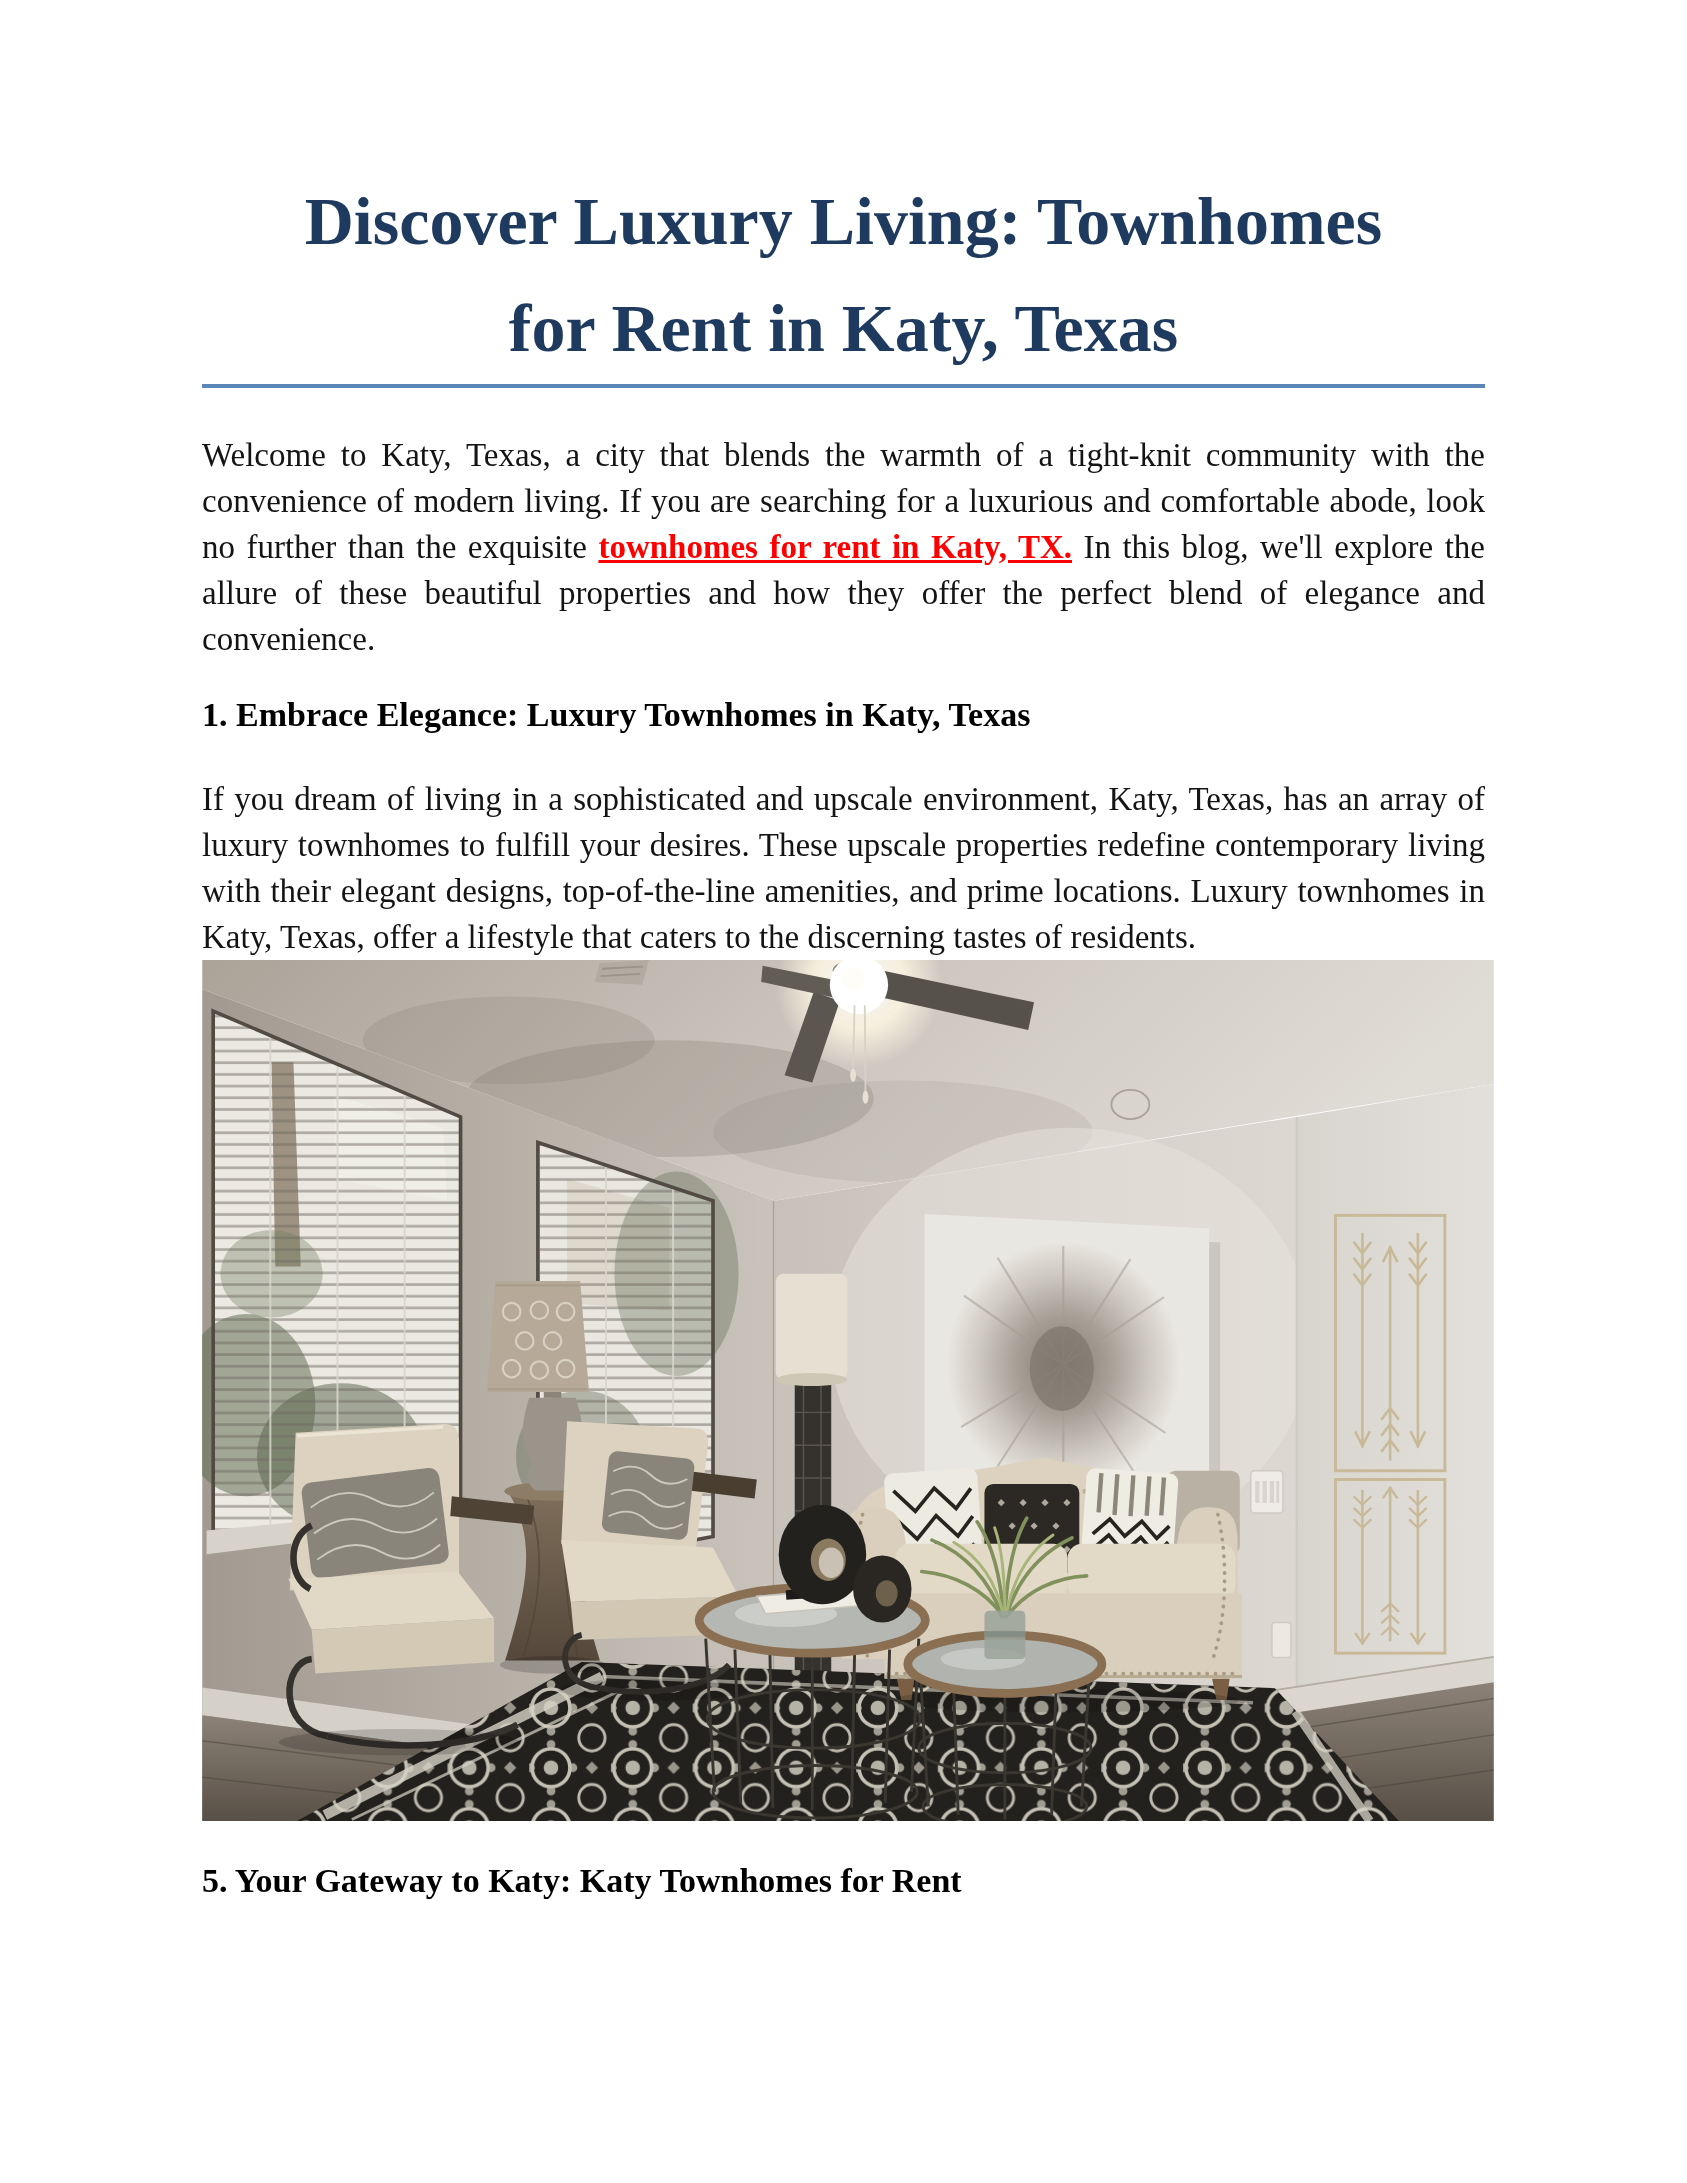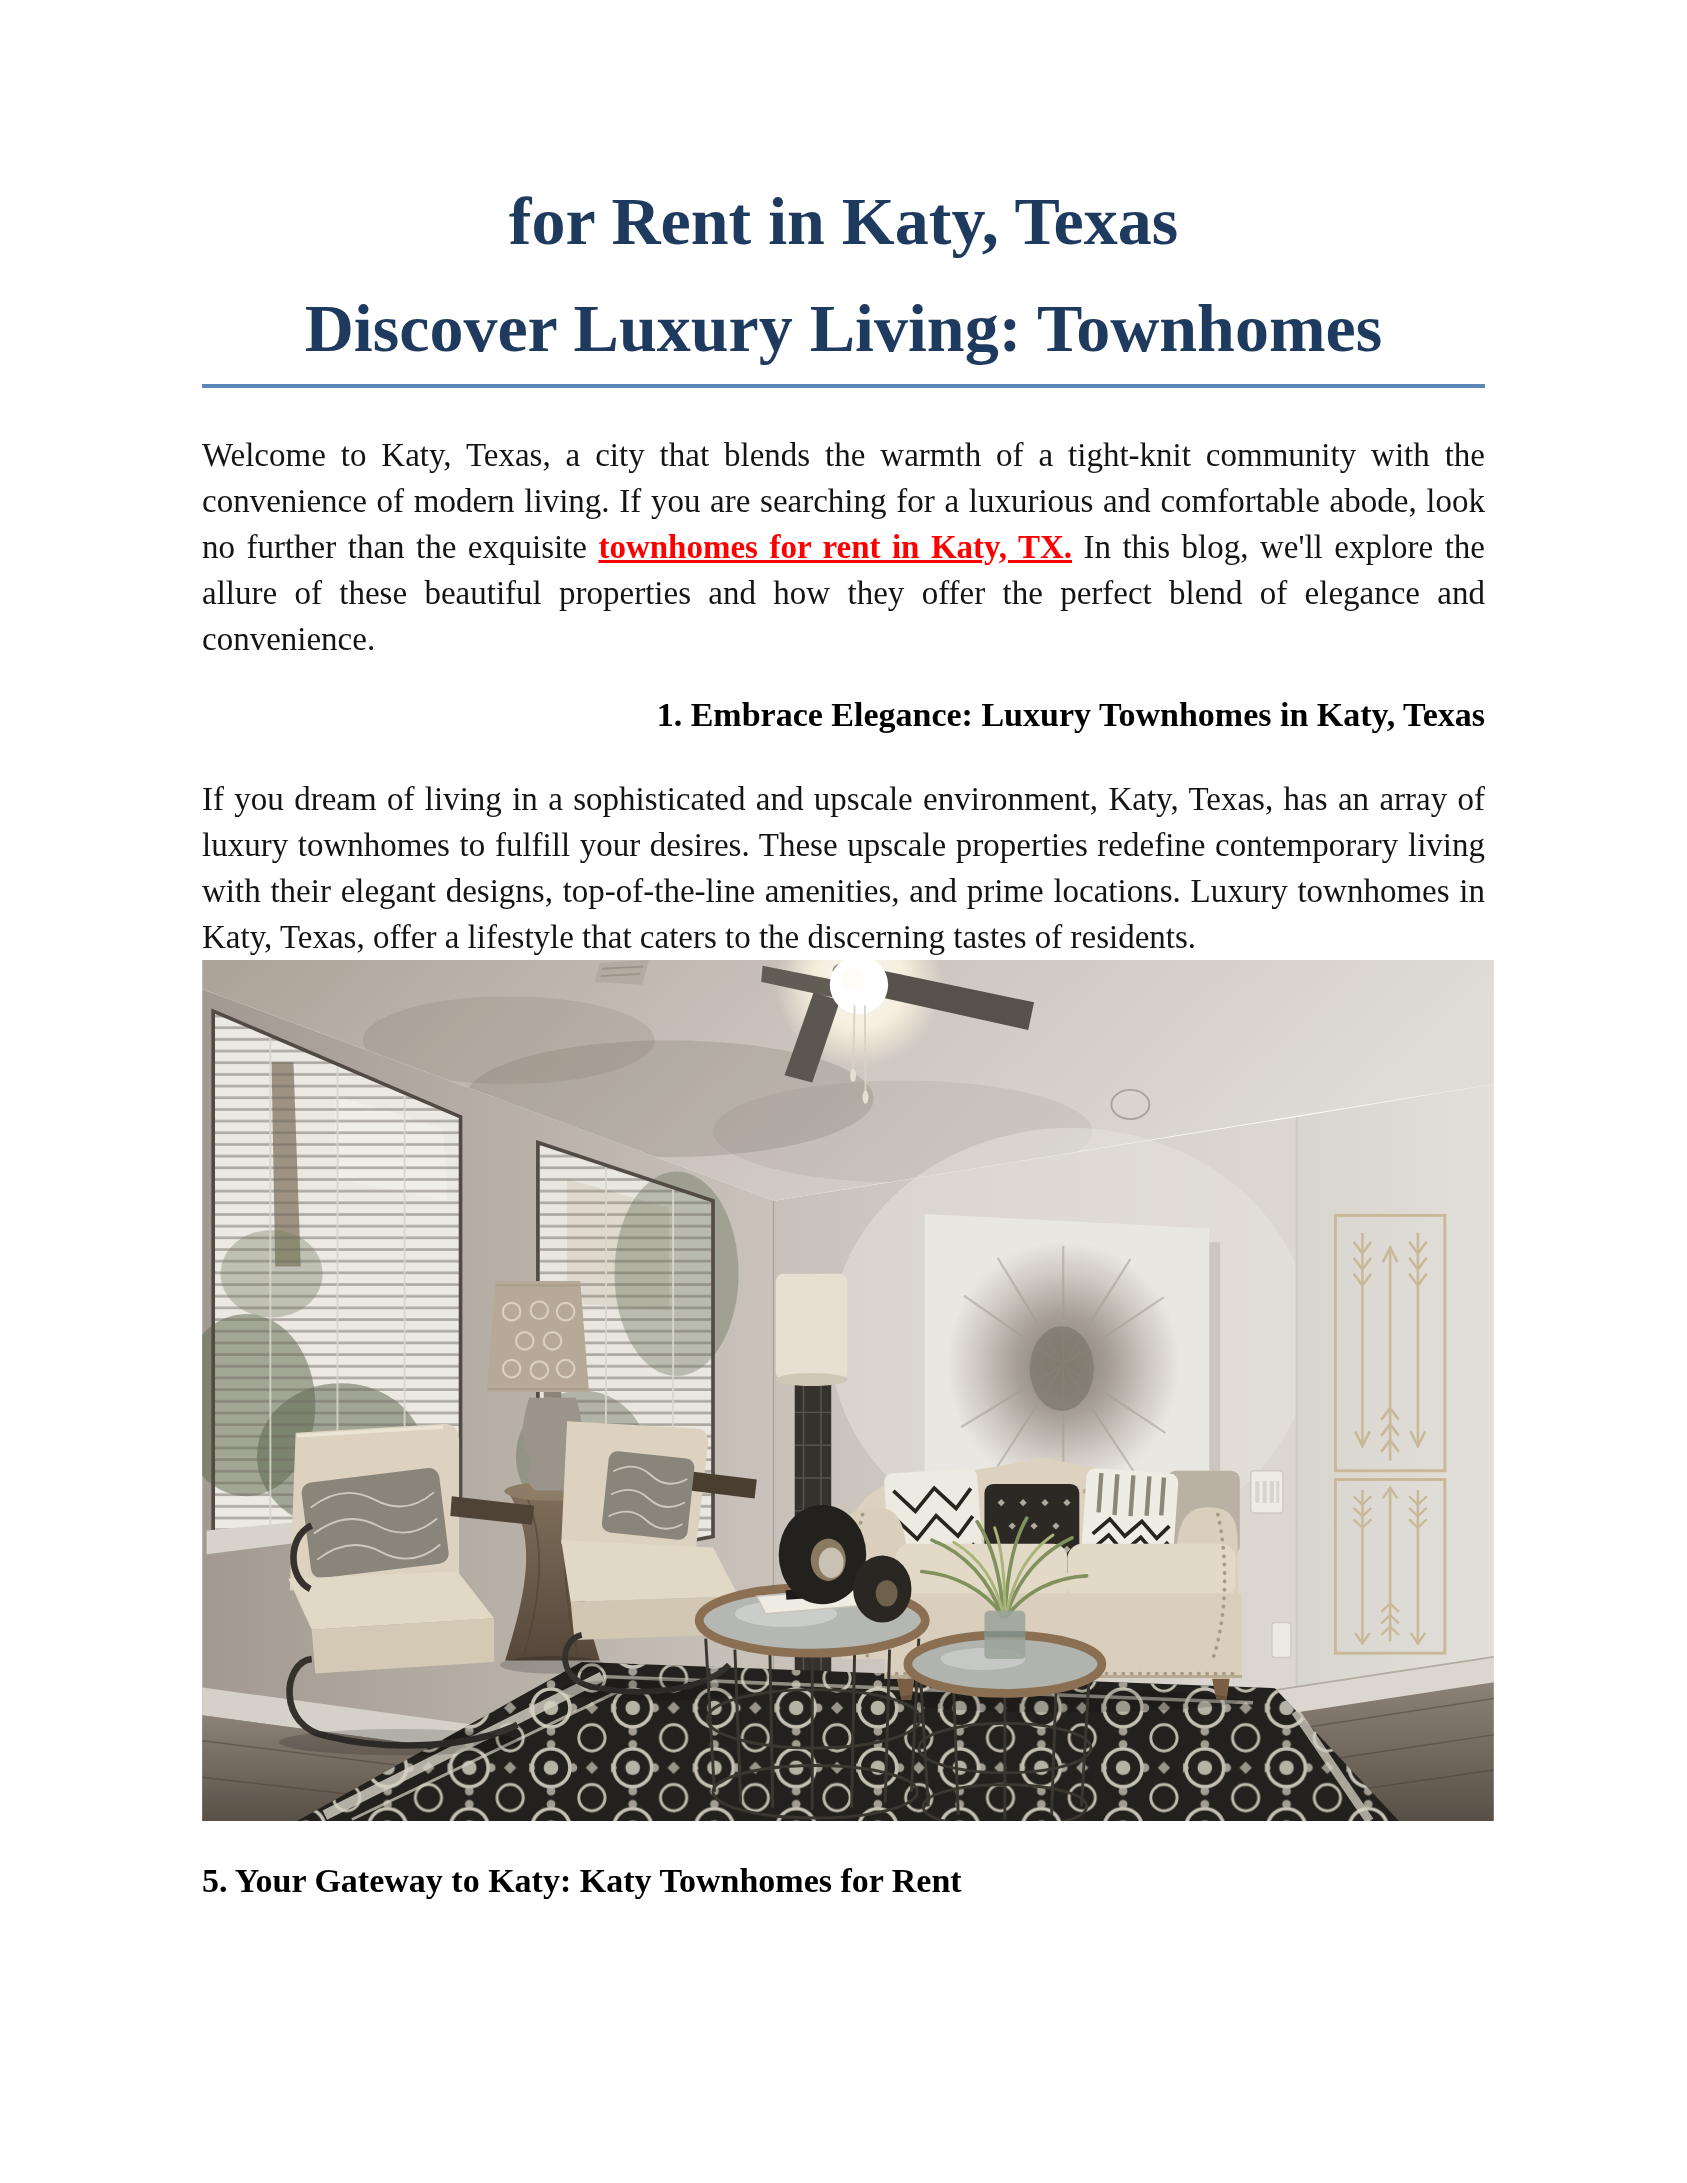--- a/index.html
+++ b/index.html
@@ -18,34 +18,34 @@
   .doc-title span{display:block;}
   p.body-par{
     margin:0;font-size:33px;line-height:46px;text-align:justify;color:#141414;
   }
   p.intro{margin-top:44px;}
   p.sec-body{margin-top:38px;}
   .sec-heading{
     margin:0;font-size:34px;line-height:46px;font-weight:bold;color:#000000;
     text-align:left;
   }
-  .sec-heading.first{margin-top:30px;text-align:right;}
+  .sec-heading.first{margin-top:30px;}
   .sec-heading.second{margin-top:37px;}
   a.doc-link{color:#ff0000;font-weight:bold;text-decoration:underline;cursor:pointer;}
   figure.photo{margin:0;width:1292px;height:861px;}
   figure.photo svg{display:block;width:1292px;height:861px;}
 </style>
 </head>
 <body>
 
 <div class="content">
 
   <h1 class="doc-title">
+    <span>Discover Luxury Living: Townhomes</span>
     <span>for Rent in Katy, Texas</span>
-    <span>Discover Luxury Living: Townhomes</span>
   </h1>
 
   <p class="body-par intro"><span>Welcome to Katy, Texas, a city that blends the warmth of a tight-knit community with the convenience of modern living. If you are searching for a luxurious and comfortable abode, look no further than the exquisite </span><a class="doc-link">townhomes for rent in Katy, TX.</a><span> In this blog, we'll explore the allure of these beautiful properties and how they offer the perfect blend of elegance and convenience.</span></p>
 
   <h3 class="sec-heading first">1. Embrace Elegance: Luxury Townhomes in Katy, Texas</h3>
 
   <p class="body-par sec-body">If you dream of living in a sophisticated and upscale environment, Katy, Texas, has an array of luxury townhomes to fulfill your desires. These upscale properties redefine contemporary living with their elegant designs, top-of-the-line amenities, and prime locations. Luxury townhomes in Katy, Texas, offer a lifestyle that caters to the discerning tastes of residents.</p>
 
   <figure class="photo">
     <svg viewBox="0 0 1770 1180" xmlns="http://www.w3.org/2000/svg">

